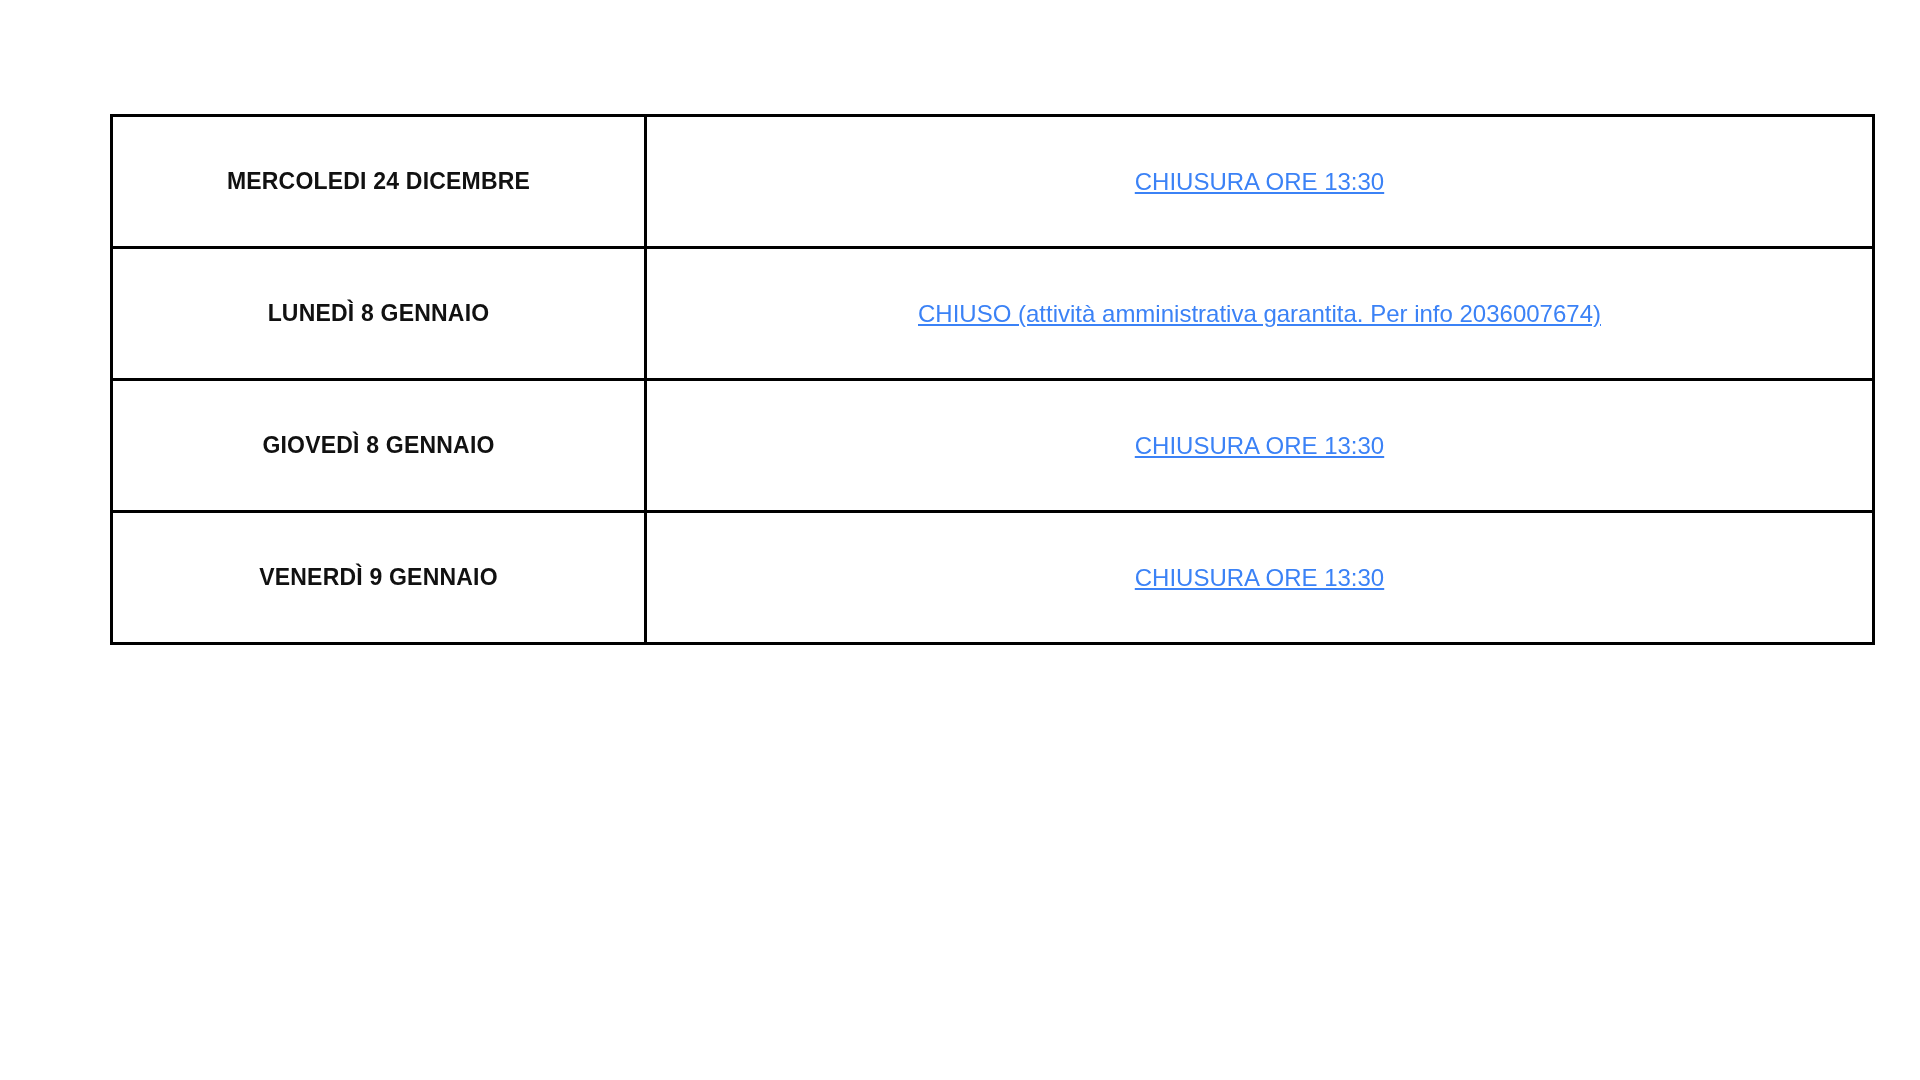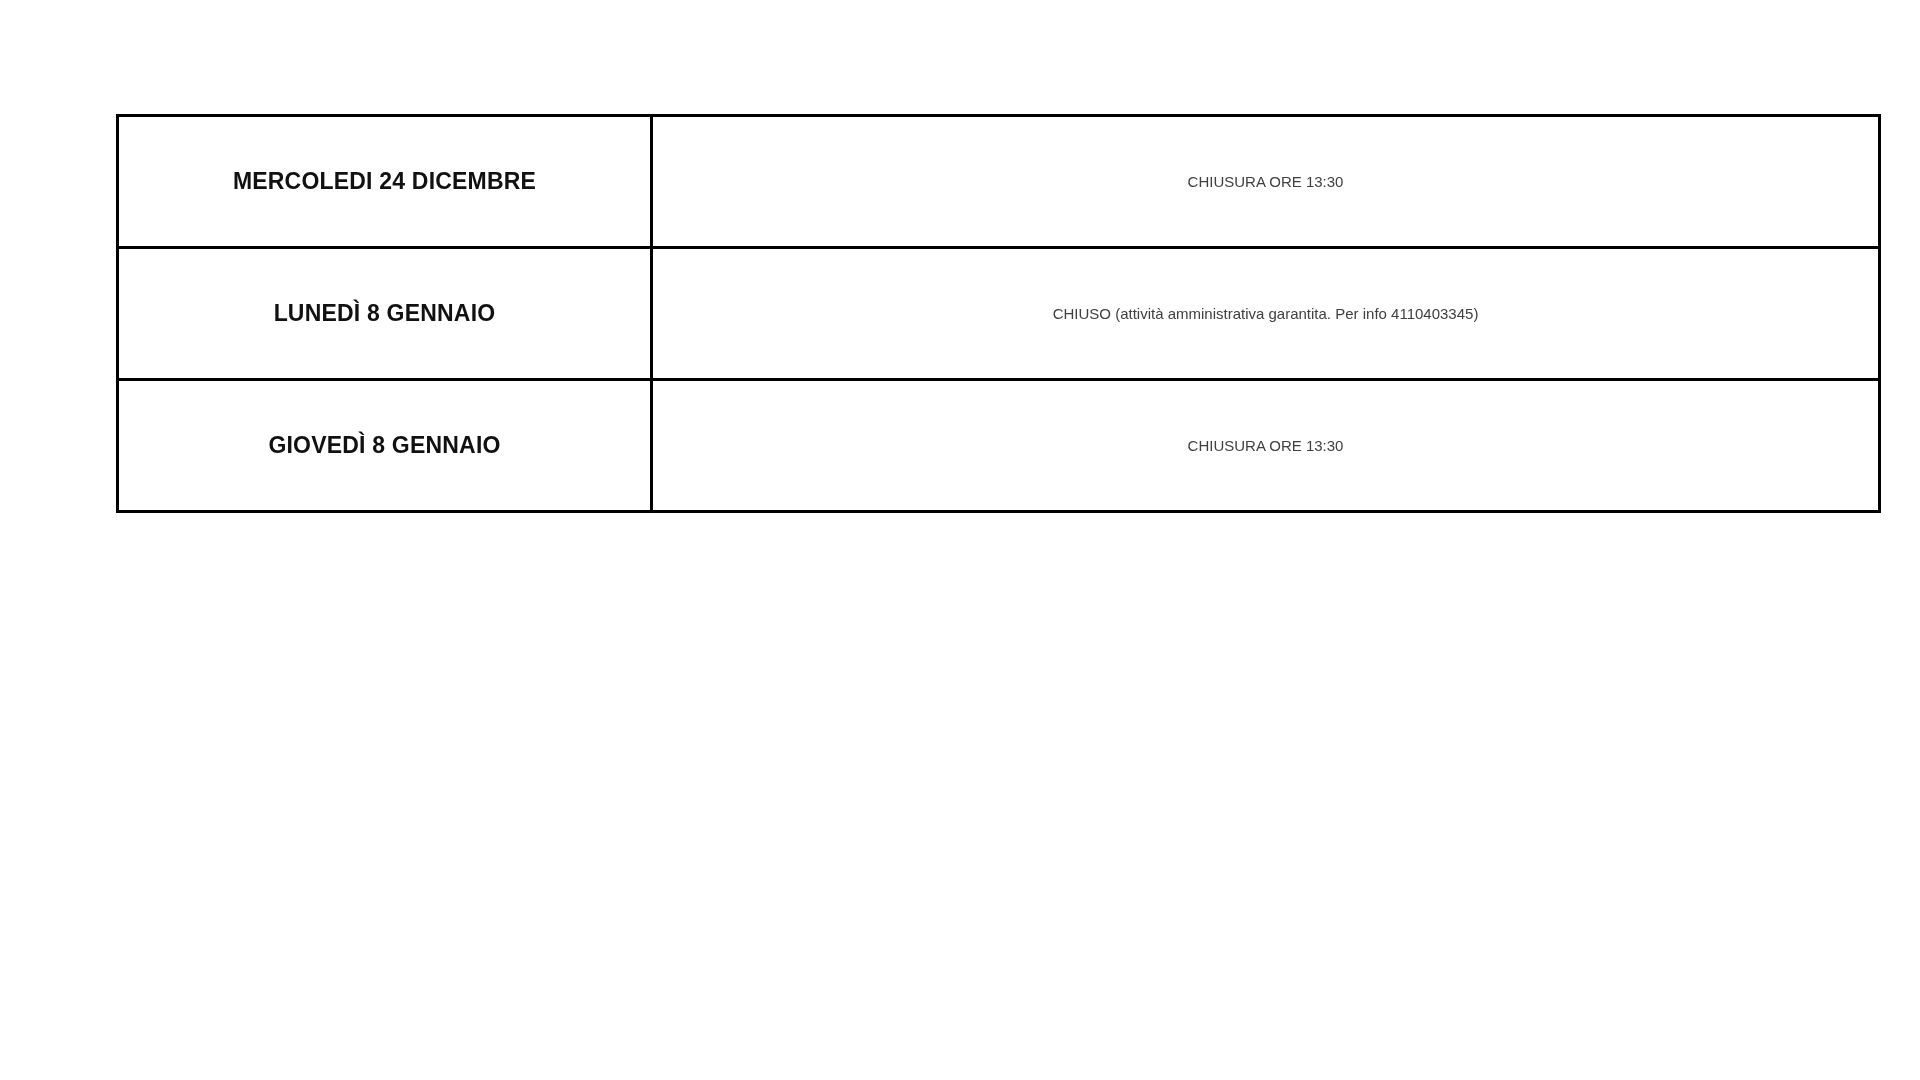--- a/index.html
+++ b/index.html
@@ -14,21 +14,21 @@
   .page {
     position: relative;
     width: 1920px;
     height: 1080px;
     background: #ffffff;
     box-sizing: border-box;
   }
 
   .schedule-table {
     position: absolute;
-    left: 116px;
+    left: 110px;
     top: 114px;
     width: 1762px;
     border-collapse: collapse;
     table-layout: fixed;
   }
 
   .schedule-table td {
     border: 3px solid #000000;
     padding: 0;
     vertical-align: middle;
@@ -49,42 +49,47 @@
     font-weight: bold;
     font-size: 23px;
     color: #111111;
     letter-spacing: 0.2px;
     padding: 6px 14px;
   }
 
   .note-cell {
     text-align: center;
     font-weight: normal;
-    font-size: 15px;
-    color: #404040;
+    font-size: 24px;
+    color: #3b82f6;
     padding: 6px 24px;
+    text-decoration: underline;
   }
 </style>
 </head>
 <body>
 
 <div class="page">
   <table class="schedule-table">
     <colgroup>
       <col class="col-day">
       <col class="col-note">
     </colgroup>
     <tbody>
       <tr>
         <td class="day-cell">MERCOLEDI 24 DICEMBRE</td>
         <td class="note-cell">CHIUSURA ORE 13:30</td>
       </tr>
       <tr>
         <td class="day-cell">LUNEDÌ 8 GENNAIO</td>
-        <td class="note-cell">CHIUSO (attività amministrativa garantita. Per info 4110403345)</td>
+        <td class="note-cell">CHIUSO (attività amministrativa garantita. Per info 2036007674)</td>
       </tr>
       <tr>
         <td class="day-cell">GIOVEDÌ 8 GENNAIO</td>
+        <td class="note-cell">CHIUSURA ORE 13:30</td>
+      </tr>
+      <tr>
+        <td class="day-cell">VENERDÌ 9 GENNAIO</td>
         <td class="note-cell">CHIUSURA ORE 13:30</td>
       </tr>
     </tbody>
   </table>
 </div>
 
 </body></html>

